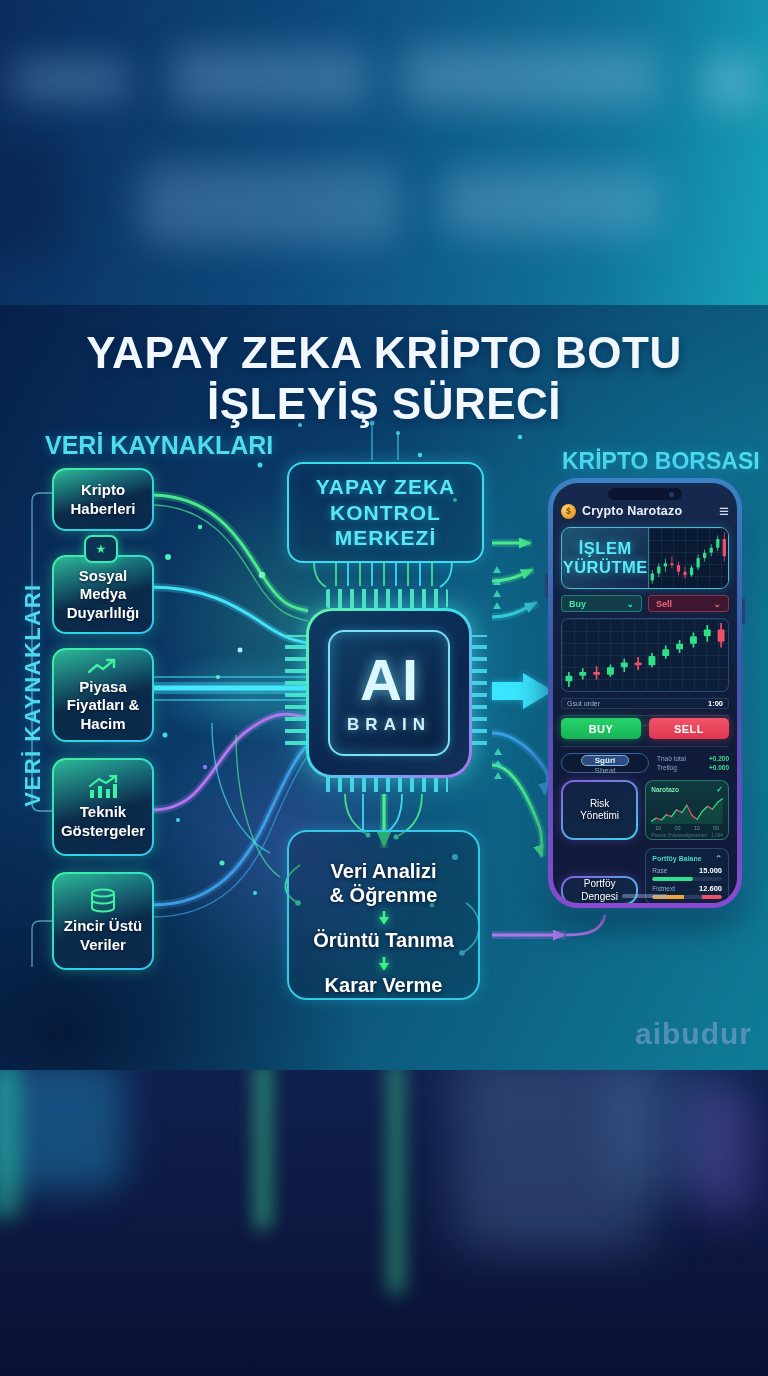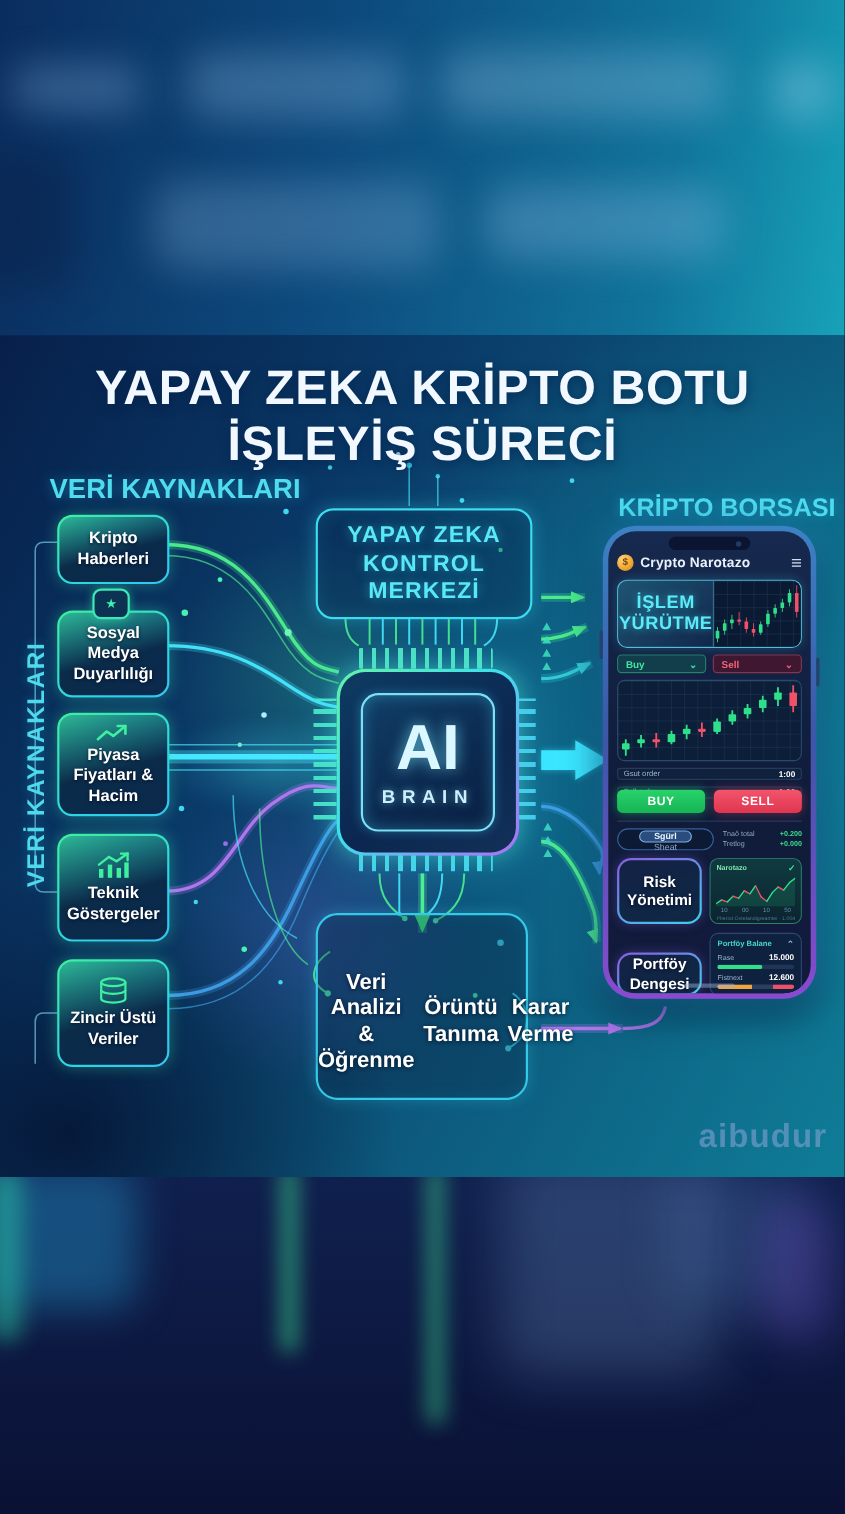--- a/index.html
+++ b/index.html
@@ -73,21 +73,21 @@
         background:repeating-linear-gradient(90deg,#48d8f0 0 4px,transparent 4px 12px);}
   .pins-left{left:285px;top:330px;width:21px;height:110px;
         background:repeating-linear-gradient(0deg,#4ae8c4 0 4px,transparent 4px 12px);}
   .pins-right{left:466px;top:330px;width:21px;height:110px;
         background:repeating-linear-gradient(0deg,#48cef2 0 4px,transparent 4px 12px);}
 
   
   .flowbox{position:absolute;left:287px;top:525px;width:193px;height:170px;border-radius:20px;
            border:2px solid #35c9e8;background:rgba(8,28,60,.32);
            box-shadow:0 0 14px rgba(50,200,235,.3), inset 0 0 16px rgba(50,200,235,.08);
-           display:flex;flex-direction:row;align-items:center;justify-content:flex-start;
+           display:flex;flex-direction:column;align-items:center;justify-content:flex-start;
            padding-top:28px;box-sizing:border-box;gap:4px;}
   .step{color:#fff;font-size:20px;font-weight:bold;line-height:1.18;text-align:center;
         text-shadow:0 1px 4px rgba(0,10,30,.8);}
   .stepArrow{filter:drop-shadow(0 0 4px rgba(60,240,140,.8));}
 
   
   svg.overlay{position:absolute;left:0;top:0;}
   .pg{stroke:#4df08e;fill:none;} .pc{stroke:#46e8ff;fill:none;} .pb{stroke:#3f9fe8;fill:none;}
   .pp{stroke:#b678f2;fill:none;} .pt{stroke:#35d0d8;fill:none;} .pk{stroke:#7fd2ef;fill:none;}
   .gl{stroke-width:8;opacity:.25;} .md{stroke-width:3;opacity:.95;} .tn{stroke-width:1.4;opacity:.65;}
@@ -147,21 +147,21 @@
        display:flex;align-items:center;justify-content:center;color:#ecf4ff;font-size:8px;font-weight:bold;}
   .seg .off{flex:1;text-align:center;color:#8fa6c4;font-size:8px;}
   .stats{flex:1;margin-left:8px;display:flex;flex-direction:column;justify-content:center;gap:2px;}
   .stat{display:flex;font-size:6.5px;color:#8ea6c4;}
   .stat b{margin-left:auto;color:#3ae08a;}
   .panelrow{display:flex;gap:7px;margin-top:7px;}
   .gbox{padding:2px;border-radius:13px;background:linear-gradient(155deg,#8a5ce0,#3bd4ea);
        box-shadow:0 0 10px rgba(120,100,230,.35);}
   .gbox .in{width:100%;height:100%;box-sizing:border-box;border-radius:11px;background:rgba(13,31,60,.95);
        display:flex;align-items:center;justify-content:center;text-align:center;color:#fff;
-       font-size:14px;font-weight:bold;line-height:1.25;text-shadow:0 1px 3px rgba(0,10,30,.8);}
+       font-size:10px;font-weight:normal;line-height:1.25;text-shadow:0 1px 3px rgba(0,10,30,.8);}
   .riskpanel{flex:1;border-radius:8px;border:1px solid rgba(70,210,170,.45);box-sizing:border-box;
        background:linear-gradient(180deg,#103a40,#0b2430);padding:4px 5px;}
   .ptitle{display:flex;align-items:center;font-size:6.5px;font-weight:bold;color:#7fe8b0;}
   .ptitle .r{margin-left:auto;}
   .ticks{display:flex;justify-content:space-between;padding:0 4px;font-size:5.5px;color:#6c8cab;margin-top:1px;}
   .caption{font-size:4.8px;color:#52718f;margin-top:2px;white-space:nowrap;overflow:hidden;}
   .portpanel{flex:1;border-radius:8px;border:1px solid rgba(100,140,210,.35);box-sizing:border-box;
        background:#0e2240;padding:5px 6px;}
   .prow{display:flex;align-items:baseline;margin-top:3px;font-size:6.5px;color:#97adc9;}
   .prow b{margin-left:auto;color:#fff;font-size:7.5px;}

